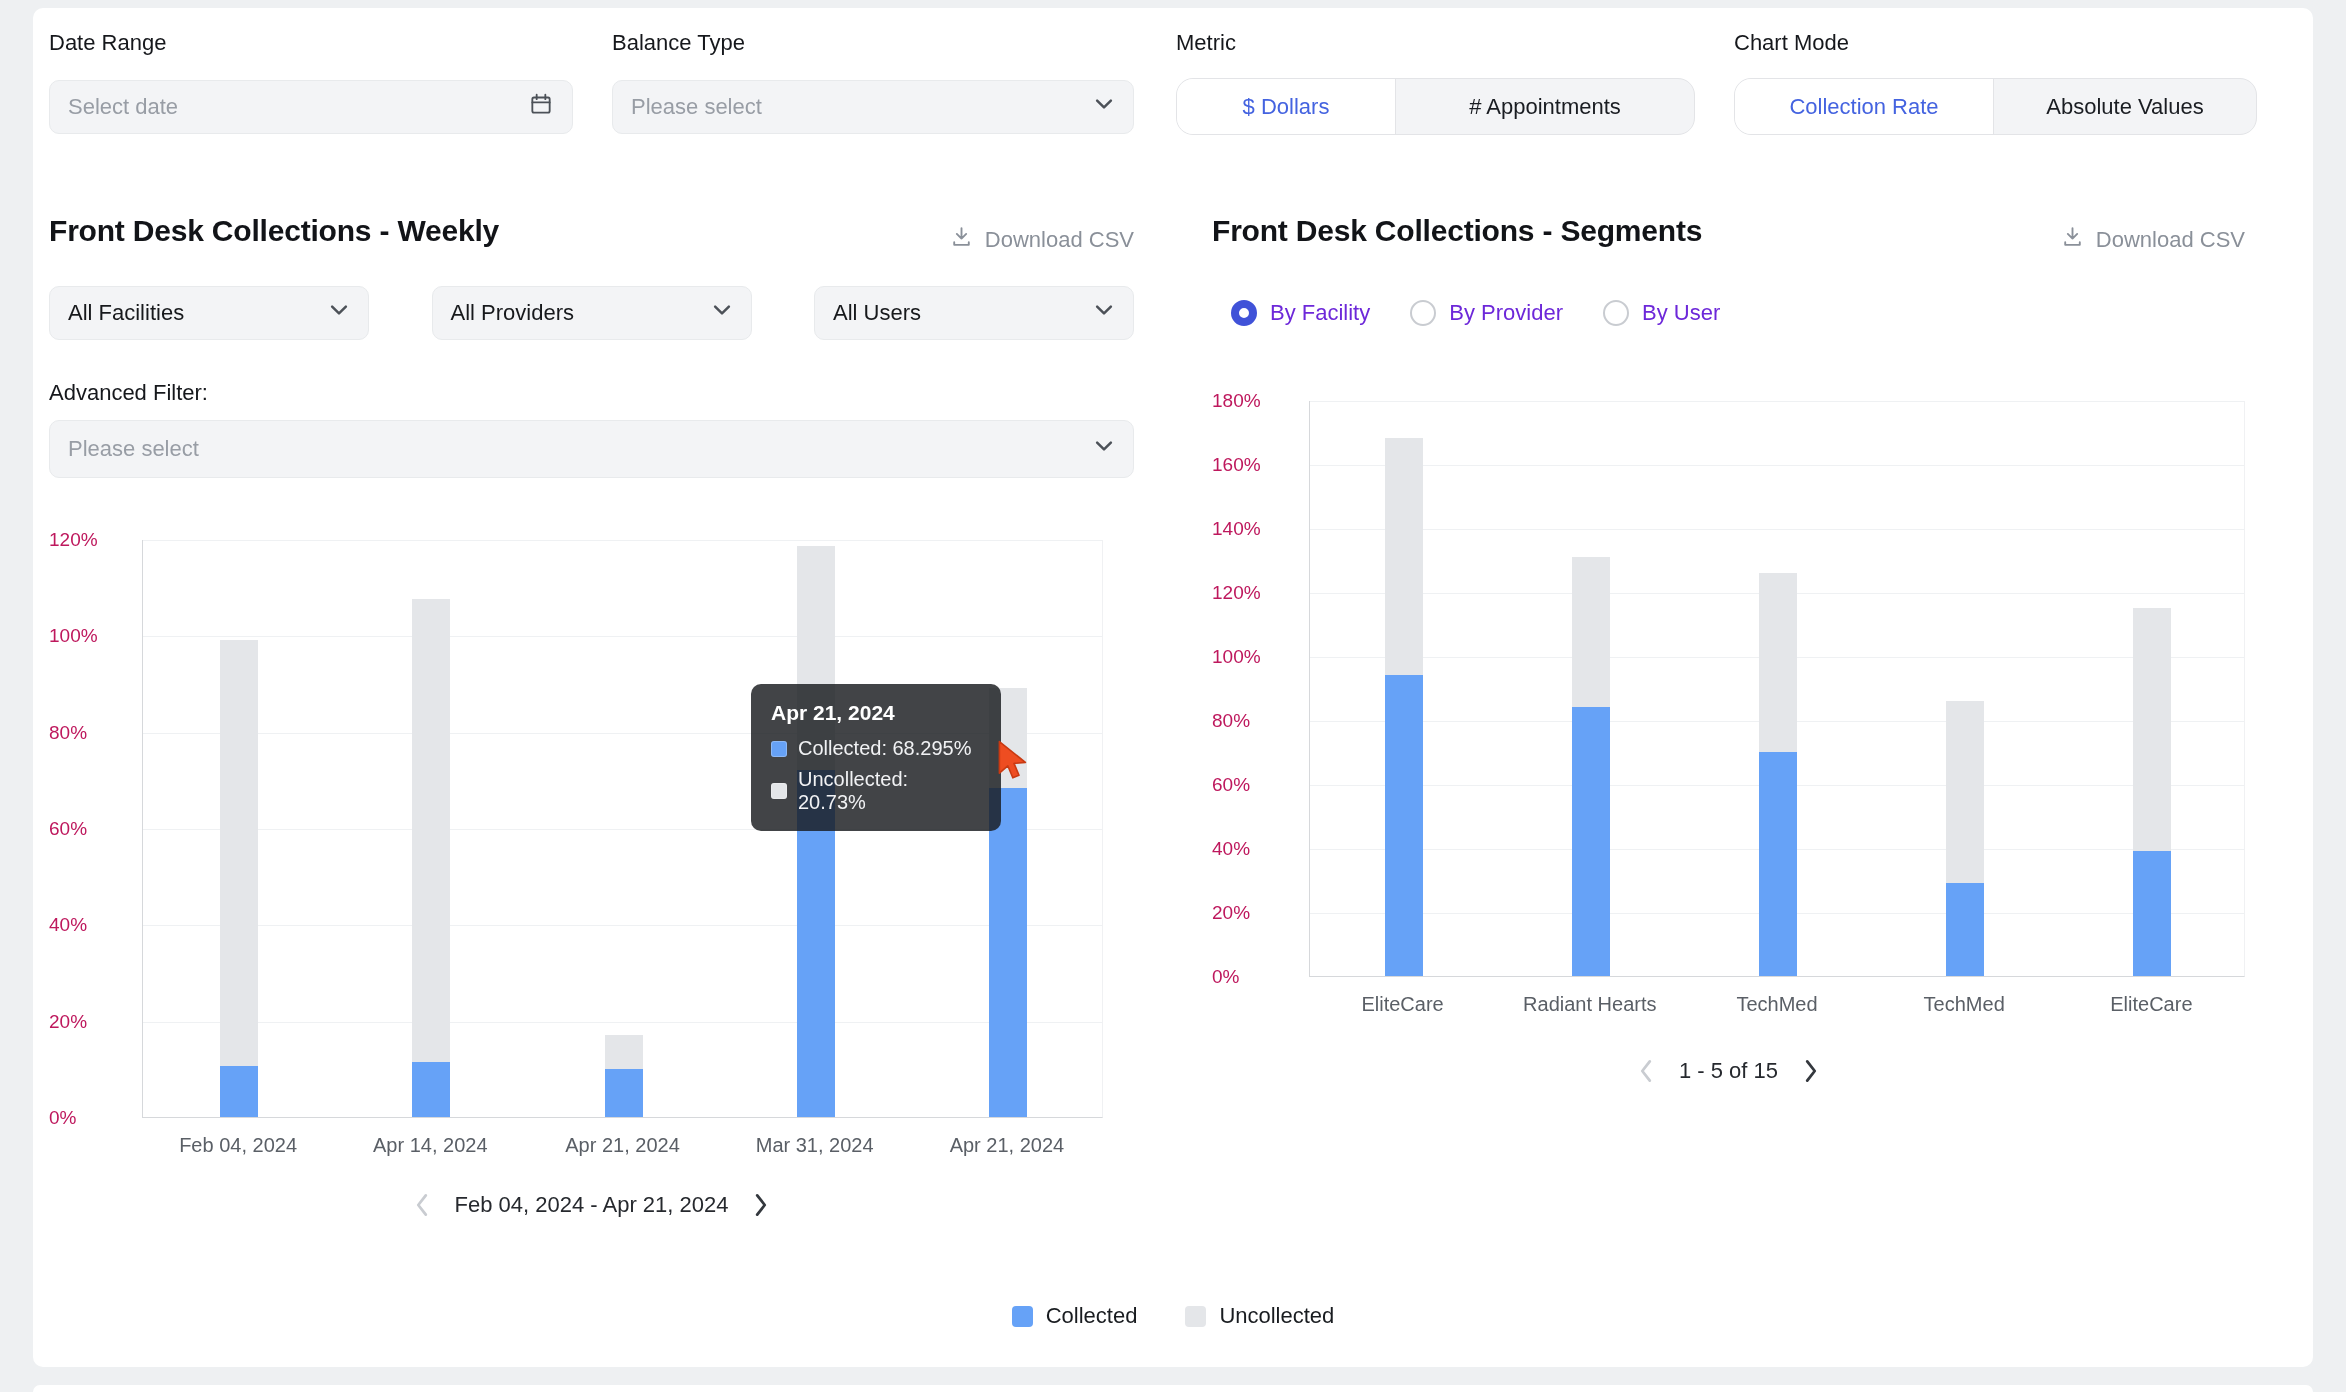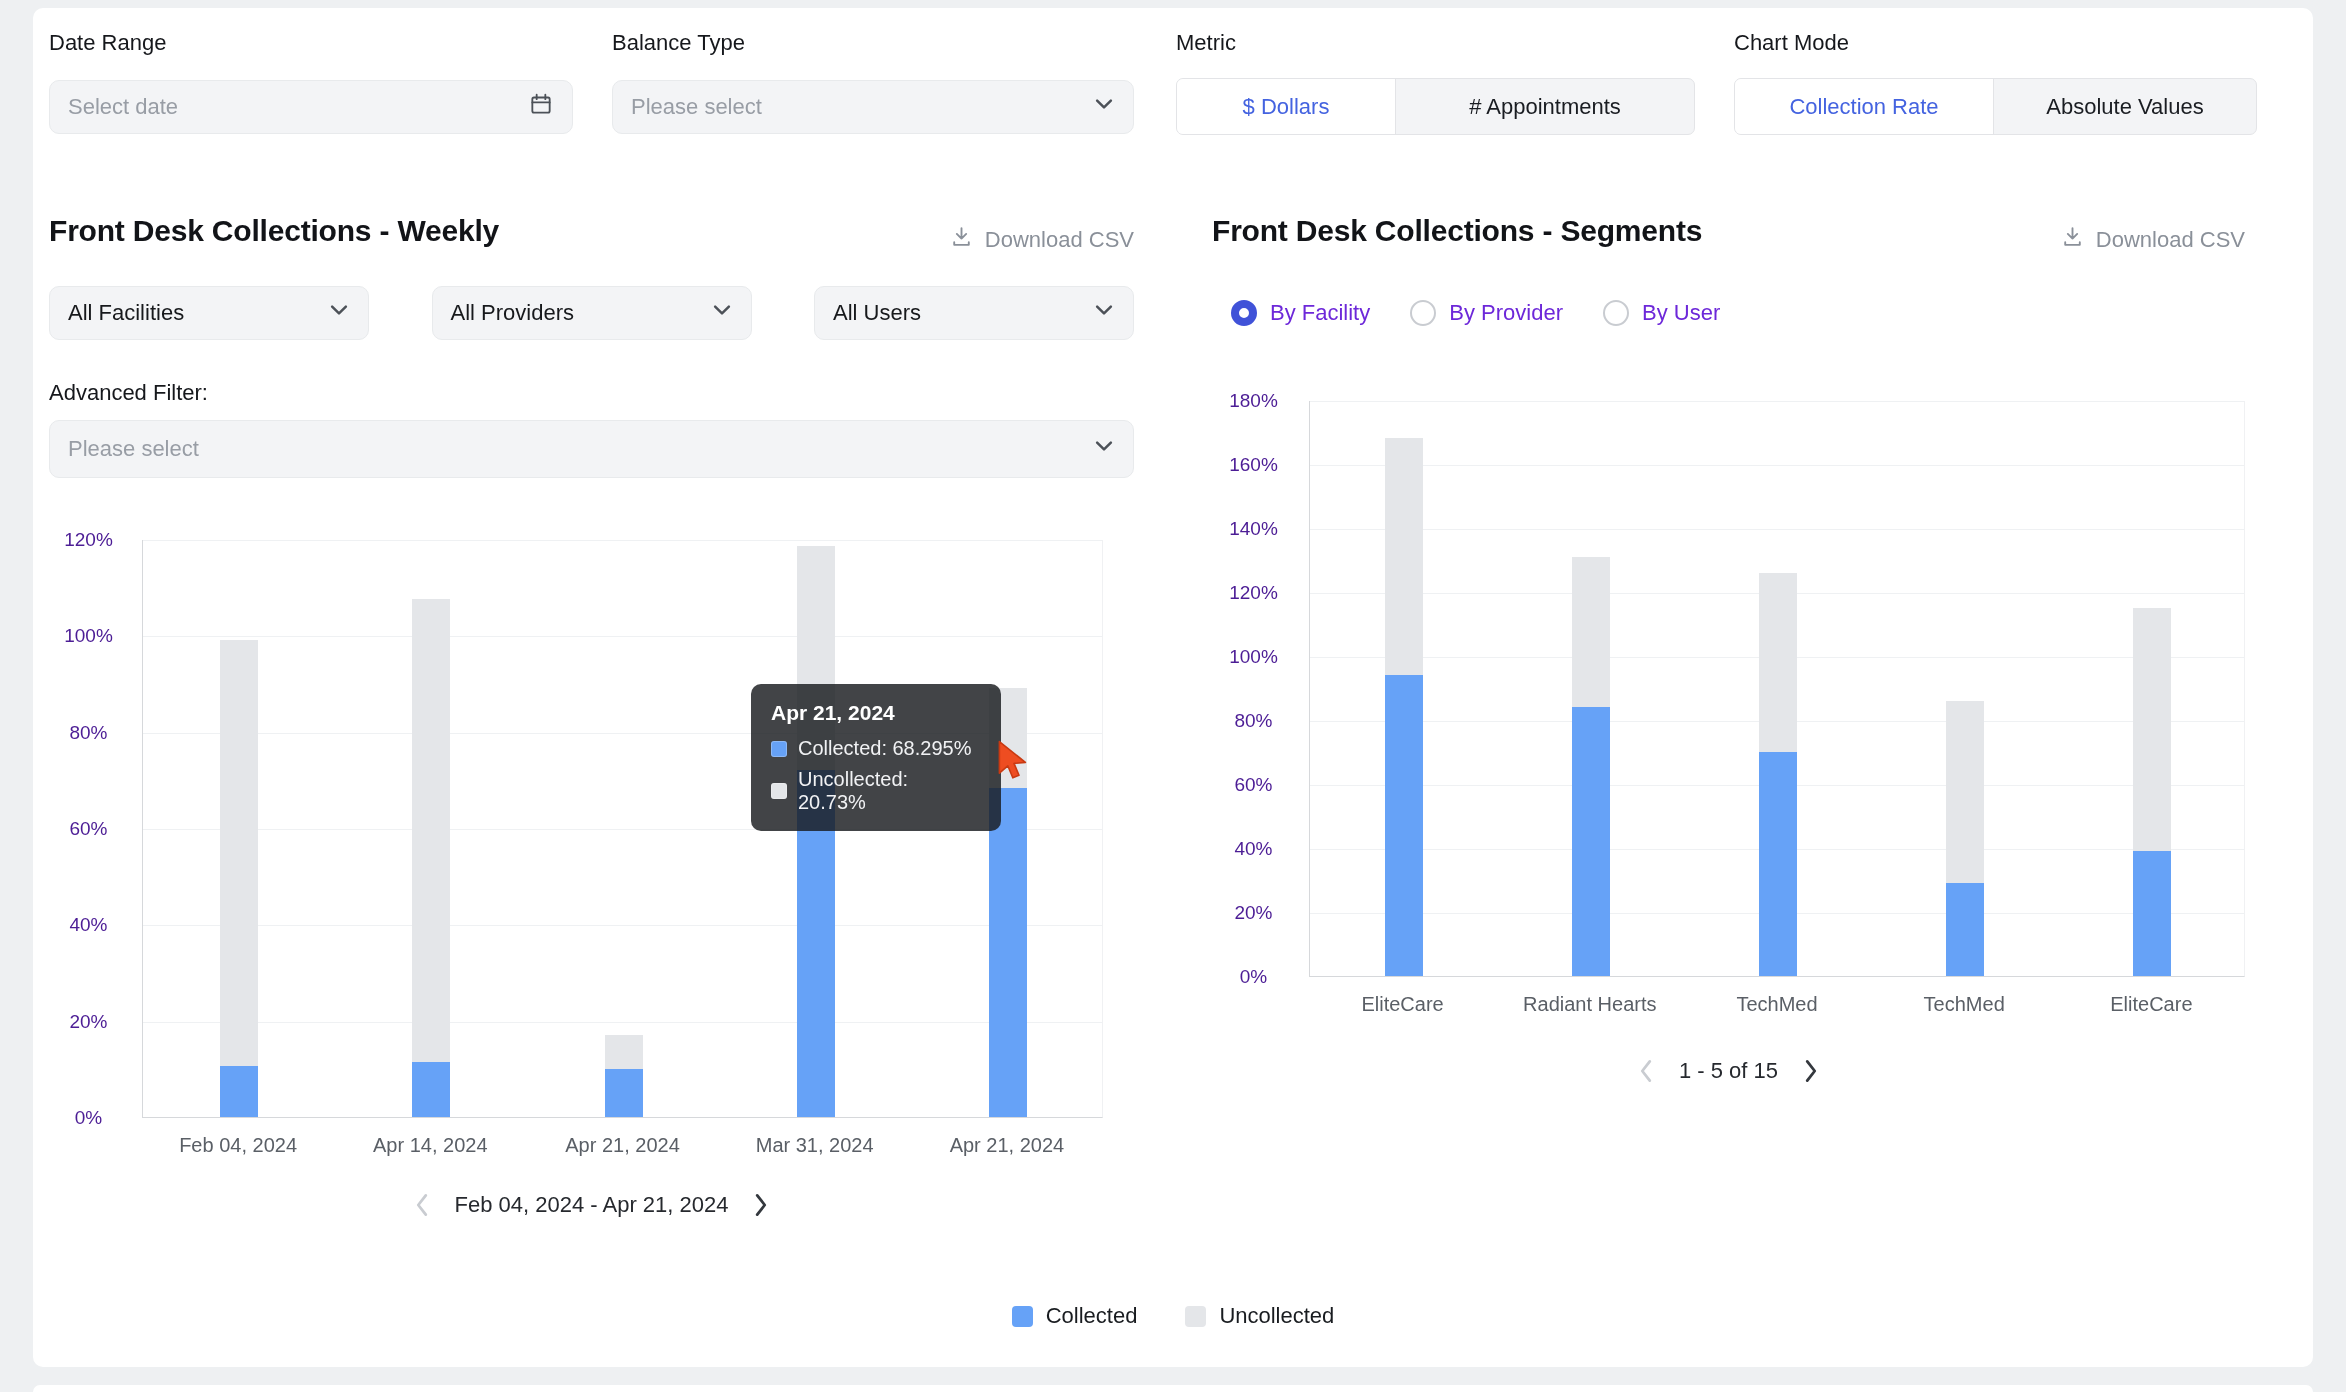--- a/index.html
+++ b/index.html
@@ -17,21 +17,21 @@
   
   .flabel { position:absolute; font-size:22px; font-weight:500; color:#16181c; }
   .inputbox {
     position:absolute; height:54px; background:#f3f4f6; border:1px solid #e8eaec;
     border-radius:10px; display:flex; align-items:center; padding:0 18px; font-size:22px; cursor:pointer;
   }
   .inputbox .placeholder { color:#989da5; flex:1; }
   .inputbox .value-text { color:#17191c; flex:1; }
   .inputbox svg { flex:0 0 auto; }
   .seg-control {
-    position:absolute; height:57px; border:1px solid #e3e4e7; border-radius:7px;
+    position:absolute; height:57px; border:1px solid #e3e4e7; border-radius:17px;
     background:#f3f4f6; display:flex; overflow:hidden;
   }
   .seg { display:flex; align-items:center; justify-content:center; font-size:22px; color:#1a1d22; cursor:pointer; }
   .seg.selected { background:#ffffff; color:#4463e0; font-weight:500; border-right:1px solid #e3e4e7; }
 
   
   .panel { position:absolute; top:200px; }
   #panel-weekly { left:16px; width:1085px; height:1120px; }
   #panel-segments { left:1179px; width:1033px; height:960px; }
   .panel-title { position:absolute; left:0; top:6px; font-size:30px; font-weight:700; color:#121418; letter-spacing:-0.2px; }
@@ -45,21 +45,21 @@
   .radio-row { position:absolute; left:19px; top:92px; display:flex; gap:40px; align-items:center; }
   .radio-item { display:flex; align-items:center; gap:13px; font-size:22px; color:#6d28d9; cursor:pointer; }
   .radio-dot { width:26px; height:26px; border-radius:50%; background:#fff; border:2px solid #c9ccd1; flex:0 0 auto; }
   .radio-item.selected .radio-dot { border:8px solid #4052d8; }
 
   
   .chart { position:absolute; left:0; width:100%; }
   #chart-weekly { top:332px; height:680px; }
   #chart-segments { top:193px; height:650px; }
   .ylabels { position:absolute; left:0; top:0; }
-  .ytick { position:absolute; text-align:center; font-size:19px; color:#4c1d95; line-height:22px; }
+  .ytick { position:absolute; text-align:left; font-size:19px; color:#be185d; line-height:22px; }
   .plot { position:absolute; top:0; border-left:1px solid #d6d8db; border-bottom:1px solid #d6d8db; border-right:1px solid #f0f1f3; }
   .gridline { position:absolute; left:0; right:0; height:1px; background:#eff1f3; }
   .bar { position:absolute; }
   .xlabels { position:absolute; left:0; width:100%; height:30px; }
   .xtick { position:absolute; top:0; text-align:center; font-size:20px; color:#5a5f66; }
 
   .pagination { position:absolute; left:0; width:100%; display:flex; align-items:center; justify-content:center; gap:26px; font-size:22px; font-weight:500; color:#26292e; }
   #panel-weekly .pagination { top:984px; }
   #panel-segments .pagination { top:850px; }
   .page-btn { display:flex; align-items:center; cursor:pointer; }

